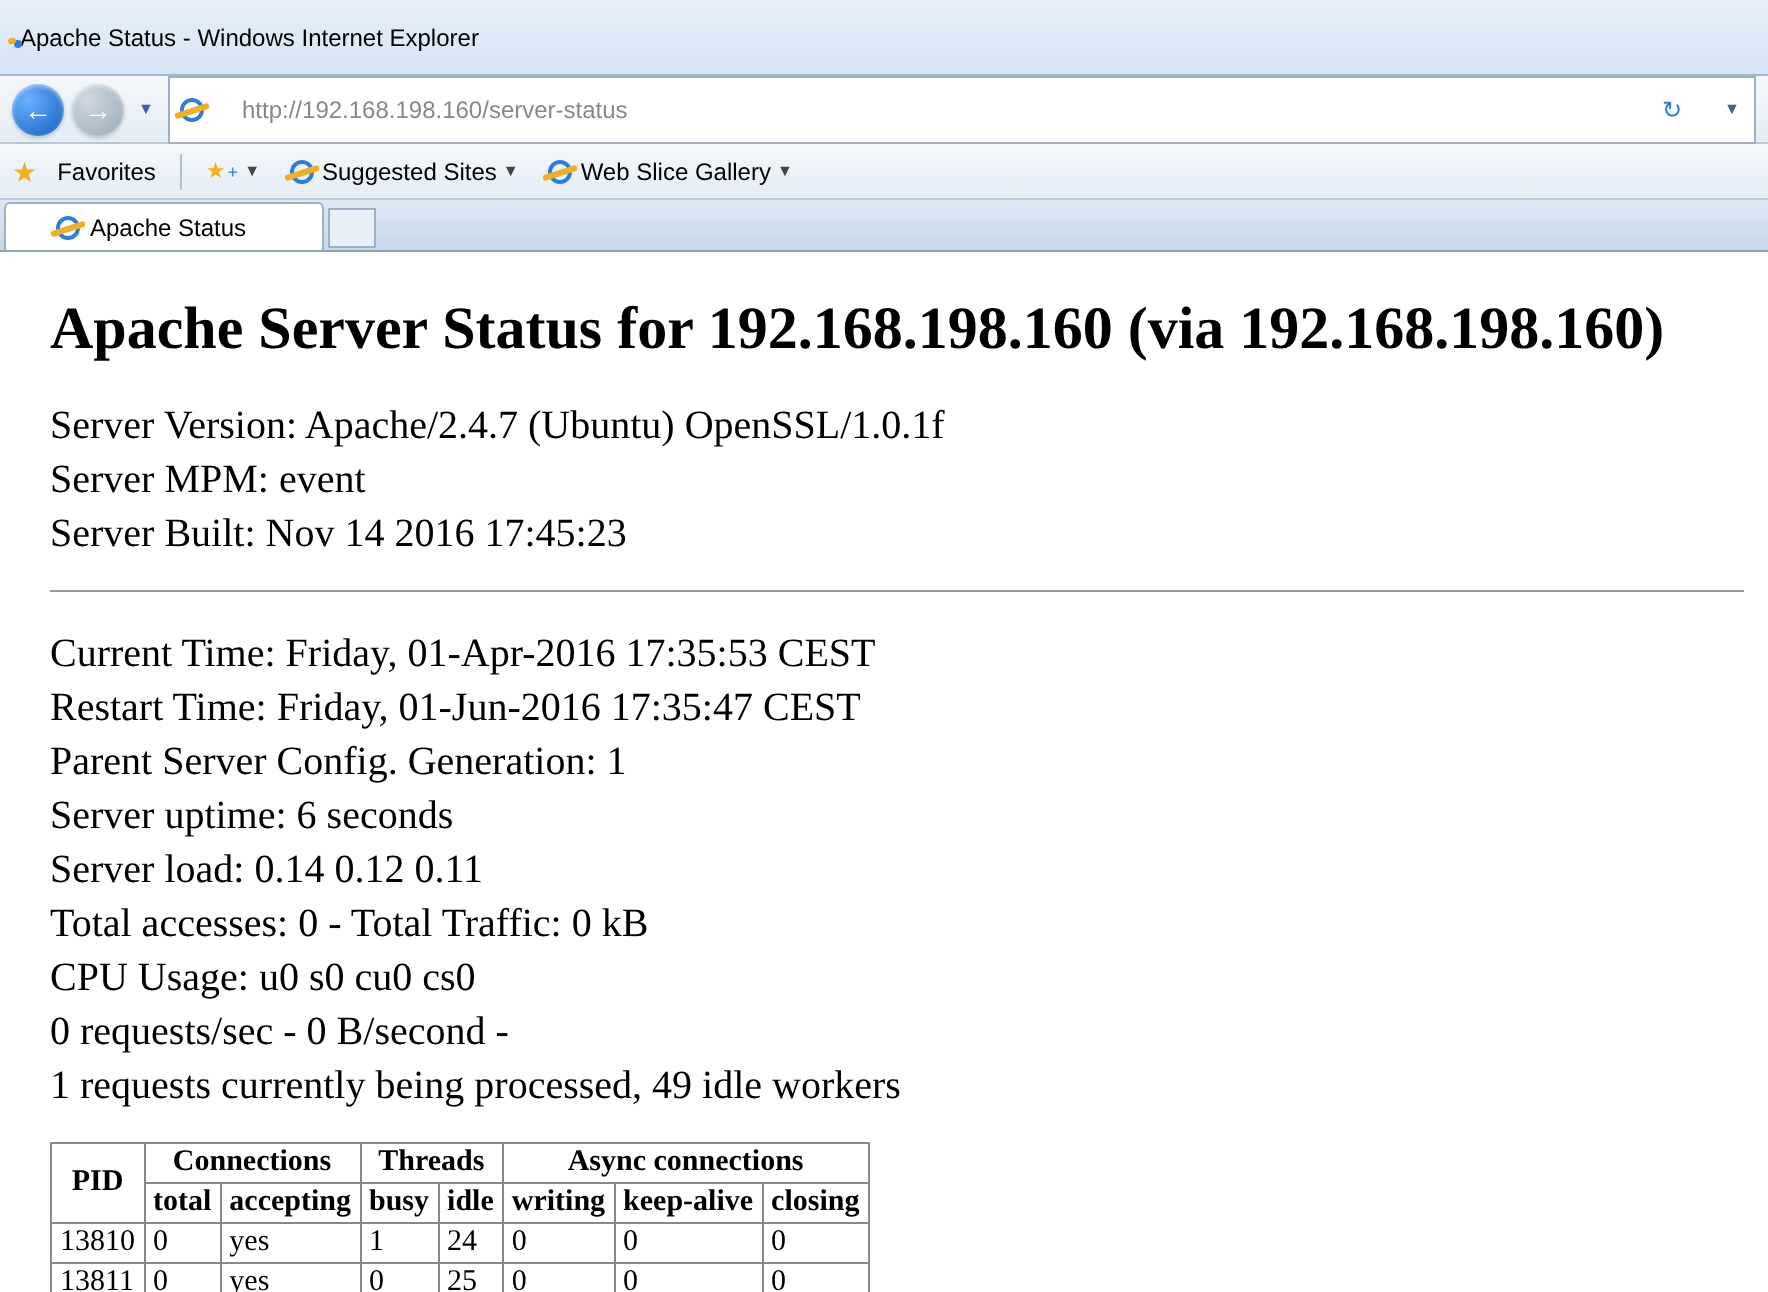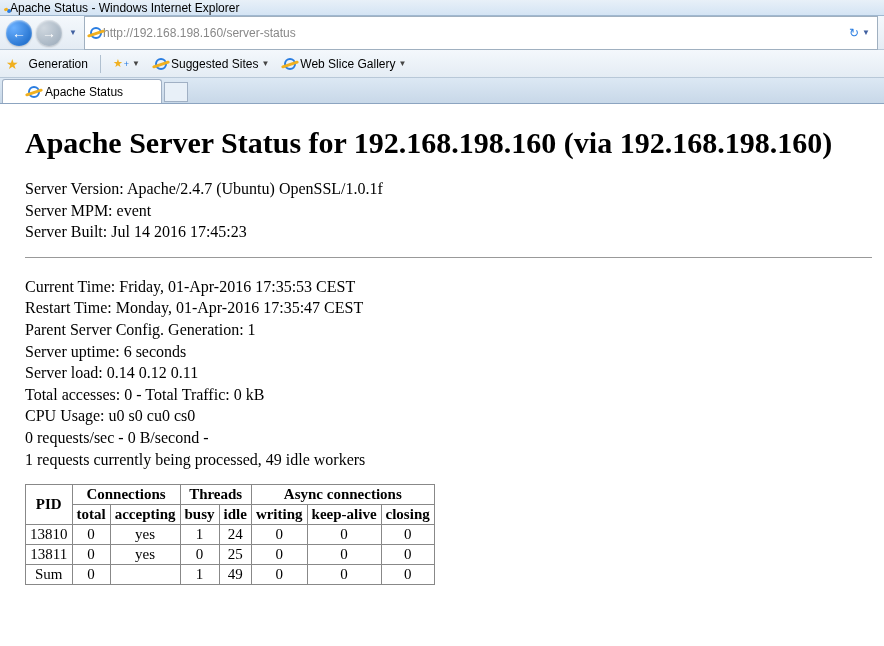--- a/index.html
+++ b/index.html
@@ -1,54 +1,54 @@
 <!DOCTYPE html>
 <html><head>
 <meta charset="utf-8">
 <style>
   * { margin: 0; padding: 0; box-sizing: border-box; }
   body { font-family: "Segoe UI", Tahoma, sans-serif; font-size: 12px; background: #fff; width: 884px; }
   
   
-  .titlebar { background: linear-gradient(#e8f0f8,#d4e4f4); border-bottom: 1px solid #a0b8d0; height: 16px; display: flex; align-items: center; padding: 0 6px; gap: 4px; }
+  .titlebar { background: linear-gradient(#e8f0f8,#d4e4f4); border-bottom: 1px solid #a0b8d0; height: 38px; display: flex; align-items: center; padding: 0 6px; gap: 4px; }
   .titlebar .txt { font-size: 12px; color: #000; }
   
   
   .navbar { background: linear-gradient(#f4f8fc,#e4ecf4); height: 34px; display:flex; align-items:center; padding: 0 6px; gap:4px; border-bottom:1px solid #b8c8d8; }
   .navcircle { width:26px; height:26px; border-radius:50%; background: radial-gradient(circle at 30% 30%, #6ab0ff, #1060c0); display:flex; align-items:center; justify-content:center; box-shadow: inset 0 1px 2px rgba(255,255,255,0.6), 0 1px 2px rgba(0,0,0,0.2); cursor:pointer; }
   .navcircle.fwd { background: radial-gradient(circle at 30% 30%, #d0d8e0, #98a8b8); }
   .navarrow { color:#fff; font-size:14px; line-height:1; }
   .smalldrop { width:14px; display:flex; align-items:center; justify-content:center; color:#4060a0; cursor:pointer; font-size:8px; }
-  .addrwrap { flex:1; display:flex; align-items:center; background:#fff; border:1px solid #a0b0c0; height:22px; padding:16px 4px; gap:0; }
+  .addrwrap { flex:1; display:flex; align-items:center; background:#fff; border:1px solid #a0b0c0; height:22px; padding:16px 4px; gap:18px; }
   .addrwrap .url { flex:1; font-size:12px; color:#888; }
   .addrwrap .ieico { width:14px; height:14px; }
   
   
   .favbar { background: linear-gradient(#f4f8fc,#e4ecf4); height:28px; display:flex; align-items:center; padding:0 6px; gap:6px; border-bottom:1px solid #b8c8d8; font-size:12px; }
   .favstar { color:#f0b020; font-size:14px; }
   .favbtn { display:flex; align-items:center; gap:3px; padding:2px 4px; cursor:pointer; color:#000; }
   .favbtn .drop { font-size:8px; color:#444; }
   .sep { width:1px; height:18px; background:#b0c0d0; margin:0 2px; }
   
   
   .tabbar { background: linear-gradient(#dce8f4,#c8d8e8); height:26px; display:flex; align-items:flex-end; padding:0 2px; border-bottom:1px solid #8ca4c0; }
   .tab { background:#fff; border:1px solid #a0b0c4; border-bottom:none; height:24px; min-width:160px; display:flex; align-items:center; gap:4px; padding:0 24px; border-radius:3px 3px 0 0; cursor:pointer; }
   .tab .ieico { width:14px; height:14px; }
   .tab .label { font-size:12px; }
   .newtab { width:24px; height:20px; border:1px solid #a0b0c4; background:#e8f0f8; margin-left:2px; margin-bottom:1px; cursor:pointer; }
   
   
   .content { padding: 10px 12px; font-family: "Times New Roman", serif; font-size: 16px; color:#000;margin-left:13px; }
   .content h1 { font-size: 30px; font-weight:bold; margin: 12px 0 18px; font-family: "Times New Roman", serif; }
-  .content .info { font-size:16px; line-height:1.35; margin-bottom: 14px; }
+  .content .info { font-size:20px; line-height:1.35; margin-bottom: 14px; }
   .content .info div { white-space: nowrap; }
   .content hr { border:none; border-top:1px solid #999; margin: 10px 0 18px; }
   
   table.workers { border-collapse: collapse; font-family: "Times New Roman", serif; font-size:15px; }
-  table.workers th, table.workers td { border:1px solid #888; padding:1px 4px; text-align:center; }
+  table.workers th, table.workers td { border:1px solid #888; padding:1px 4px; text-align:left; }
   table.workers th { text-align:center; font-weight:bold; }
   
   
   .ieico { display:inline-block; position:relative; }
   .ieico::before { content:""; position:absolute; inset:1px; border:2px solid #2a7de1; border-radius:50%; }
   .ieico::after { content:""; position:absolute; left:-2px; right:-2px; top:45%; height:3px; background:#f0b020; transform:rotate(-18deg); border-radius:2px; }
   .smallstar { color:#f0b020; font-size:11px; margin-right:-2px; }
 </style>
 </head>
 <body>
@@ -70,21 +70,21 @@
     <span class="ieico"></span>
     <span class="url">http://192.168.198.160/server-status</span>
     <span style="color:#2a7de1;">↻</span>
     <span class="smalldrop">▼</span>
   </div>
 </div>
 
 <div class="favbar">
   <span class="favstar">★</span>
   <span class="favbtn">
-      <span>Generation</span>
+      <span>Favorites</span>
     </span>
   <span class="sep"></span>
   <span class="favbtn">
       <span class="smallstar">★</span>
       <span style="font-size:9px;color:#2a7de1;">+</span>
       <span class="drop"> ▼</span>
     </span>
   <span class="favbtn">
     <span class="ieico" style="width:14px;height:14px;"></span>
     <span>Suggested Sites</span>
@@ -104,28 +104,28 @@
   </div>
   <div class="newtab"></div>
 </div>
 
 <div class="content">
   <h1>Apache Server Status for 192.168.198.160 (via 192.168.198.160)</h1>
 
   <div class="info">
     <div>Server Version: Apache/2.4.7 (Ubuntu) OpenSSL/1.0.1f</div>
     <div>Server MPM: event</div>
-    <div>Server Built: Jul 14 2016 17:45:23</div>
+    <div>Server Built: Nov 14 2016 17:45:23</div>
   </div>
 
   <hr>
 
   <div class="info">
     <div>Current Time: Friday, 01-Apr-2016 17:35:53 CEST</div>
-    <div>Restart Time: Monday, 01-Apr-2016 17:35:47 CEST</div>
+    <div>Restart Time: Friday, 01-Jun-2016 17:35:47 CEST</div>
     <div>Parent Server Config. Generation: 1</div>
     <div>Server uptime: 6 seconds</div>
     <div>Server load: 0.14 0.12 0.11</div>
     <div>Total accesses: 0 - Total Traffic: 0 kB</div>
     <div>CPU Usage: u0 s0 cu0 cs0</div>
     <div>0 requests/sec - 0 B/second -</div>
     <div>1 requests currently being processed, 49 idle workers</div>
   </div>
 
   <table class="workers">

